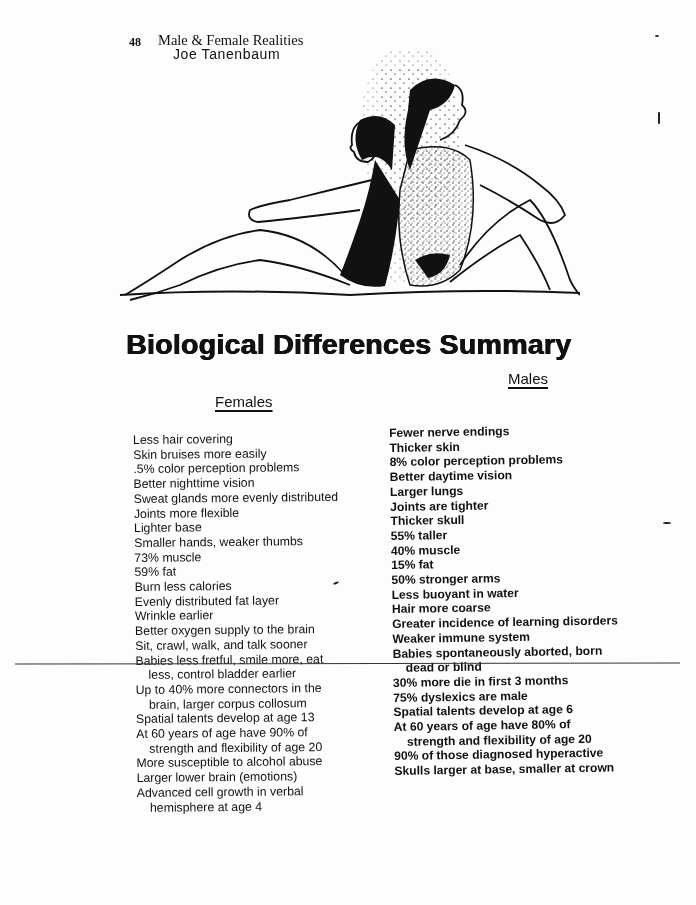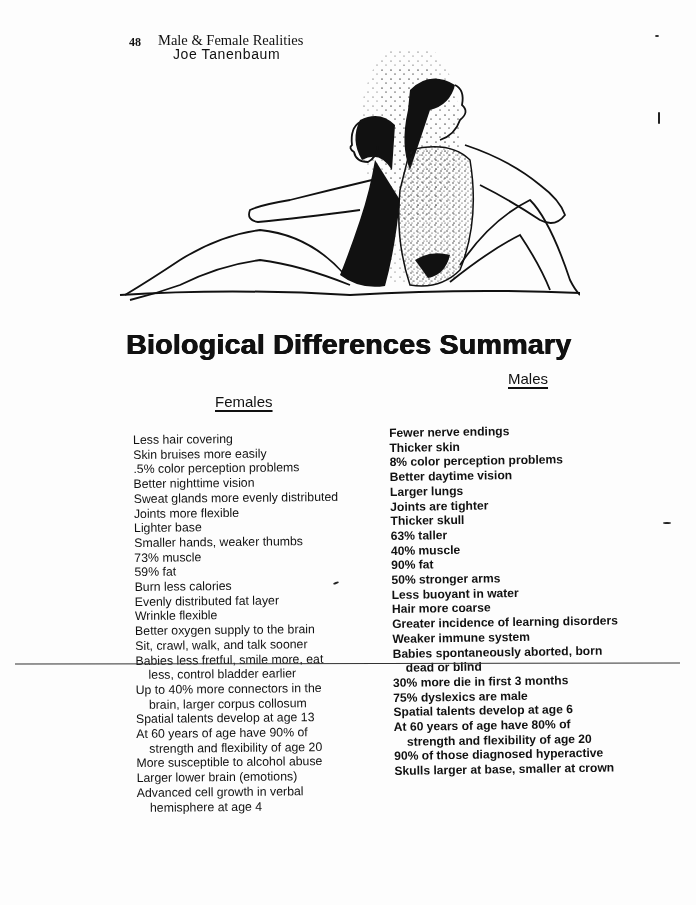--- a/index.html
+++ b/index.html
@@ -105,43 +105,43 @@
   <li><span>.5% color perception problems</span></li>
   <li><span>Better nighttime vision</span></li>
   <li><span>Sweat glands more evenly distributed</span></li>
   <li><span>Joints more flexible</span></li>
   <li><span>Lighter base</span></li>
   <li><span>Smaller hands, weaker thumbs</span></li>
   <li><span>73% muscle</span></li>
   <li><span>59% fat</span></li>
   <li><span>Burn less calories</span></li>
   <li><span>Evenly distributed fat layer</span></li>
-  <li><span>Wrinkle flexible</span></li>
+  <li><span>Wrinkle earlier</span></li>
   <li><span>Better oxygen supply to the brain</span></li>
   <li><span>Sit, crawl, walk, and talk sooner</span></li>
   <li><span>Babies less fretful, smile more, eat</span><span class="cont">less, control bladder earlier</span></li>
   <li><span>Up to 40% more connectors in the</span><span class="cont">brain, larger corpus collosum</span></li>
   <li><span>Spatial talents develop at age 13</span></li>
   <li><span>At 60 years of age have 90% of</span><span class="cont">strength and flexibility of age 20</span></li>
   <li><span>More susceptible to alcohol abuse</span></li>
   <li><span>Larger lower brain (emotions)</span></li>
   <li><span>Advanced cell growth in verbal</span><span class="cont">hemisphere at age 4</span></li>
 </ul>
 
 <ul class="col-list males-list">
   <li><span>Fewer nerve endings</span></li>
   <li><span>Thicker skin</span></li>
   <li><span>8% color perception problems</span></li>
   <li><span>Better daytime vision</span></li>
   <li><span>Larger lungs</span></li>
   <li><span>Joints are tighter</span></li>
   <li><span>Thicker skull</span></li>
-  <li><span>63% taller</span></li>
+  <li><span>55% taller</span></li>
   <li><span>40% muscle</span></li>
-  <li><span>90% fat</span></li>
+  <li><span>15% fat</span></li>
   <li><span>50% stronger arms</span></li>
   <li><span>Less buoyant in water</span></li>
   <li><span>Hair more coarse</span></li>
   <li><span>Greater incidence of learning disorders</span></li>
   <li><span>Weaker immune system</span></li>
   <li><span>Babies spontaneously aborted, born</span><span class="cont">dead or blind</span></li>
   <li><span>30% more die in first 3 months</span></li>
   <li><span>75% dyslexics are male</span></li>
   <li><span>Spatial talents develop at age 6</span></li>
   <li><span>At 60 years of age have 80% of</span><span class="cont">strength and flexibility of age 20</span></li>

